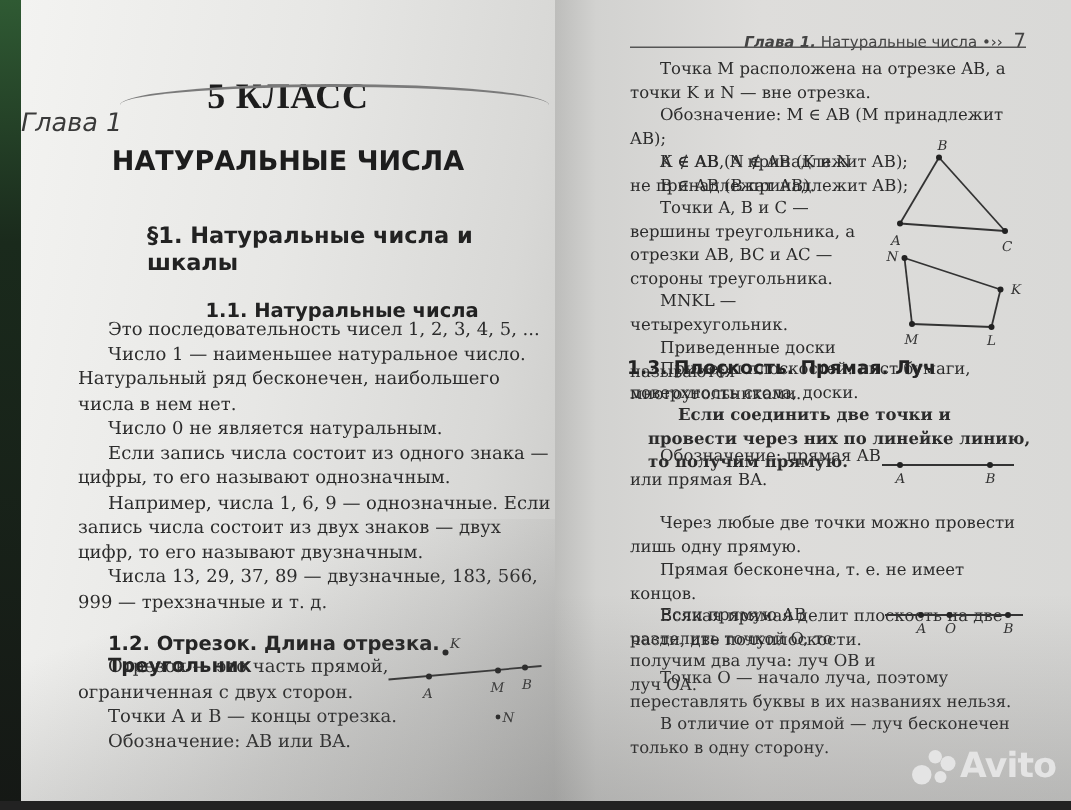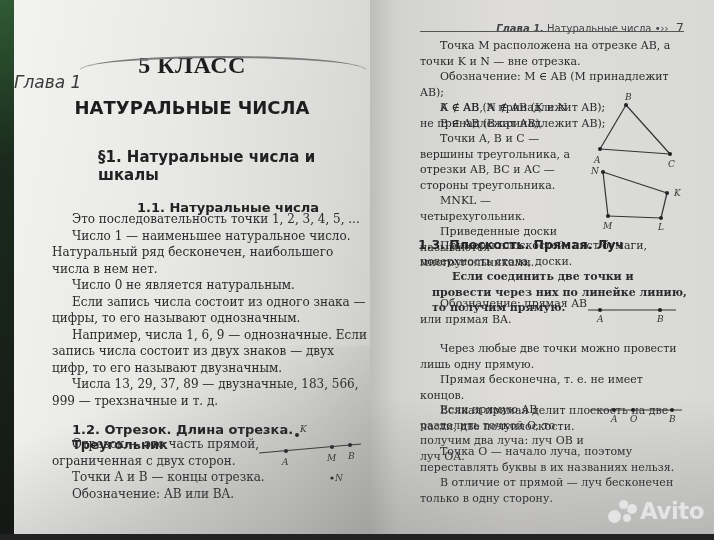--- a/index.html
+++ b/index.html
@@ -69,21 +69,21 @@
 
 <div class="page page-left">
   <div class="grade-title">5 КЛАСС</div>
   <div class="title-rule"></div>
   <div class="chapter-num">Глава 1</div>
   <div class="chapter-title">НАТУРАЛЬНЫЕ ЧИСЛА</div>
   <div class="section-title">§1. Натуральные числа и шкалы</div>
 
   <div class="subsection-title sub-11">1.1. Натуральные числа</div>
   <div class="text-block lb-11">
-    <p>Это последовательность точки 1, 2, 3, 4, 5, ...</p>
+    <p>Это последовательность чисел 1, 2, 3, 4, 5, ...</p>
     <p>Число 1 — наименьшее натуральное число. Натуральный ряд бесконечен, наибольшего числа в нем нет.</p>
     <p>Число 0 не является натуральным.</p>
     <p>Если запись числа состоит из одного знака — цифры, то его называют однозначным.</p>
     <p>Например, числа 1, 6, 9 — однозначные. Если запись числа состоит из двух знаков — двух цифр, то его называют двузначным.</p>
     <p>Числа 13, 29, 37, 89 — двузначные, 183, 566, 999 — трехзначные и т. д.</p>
   </div>
 
   <div class="subsection-title sub-12">1.2. Отрезок. Длина отрезка. Треугольник</div>
   <div class="text-block lb-12">
     <p>Отрезок — это часть прямой, ограниченная с двух сторон.</p>

